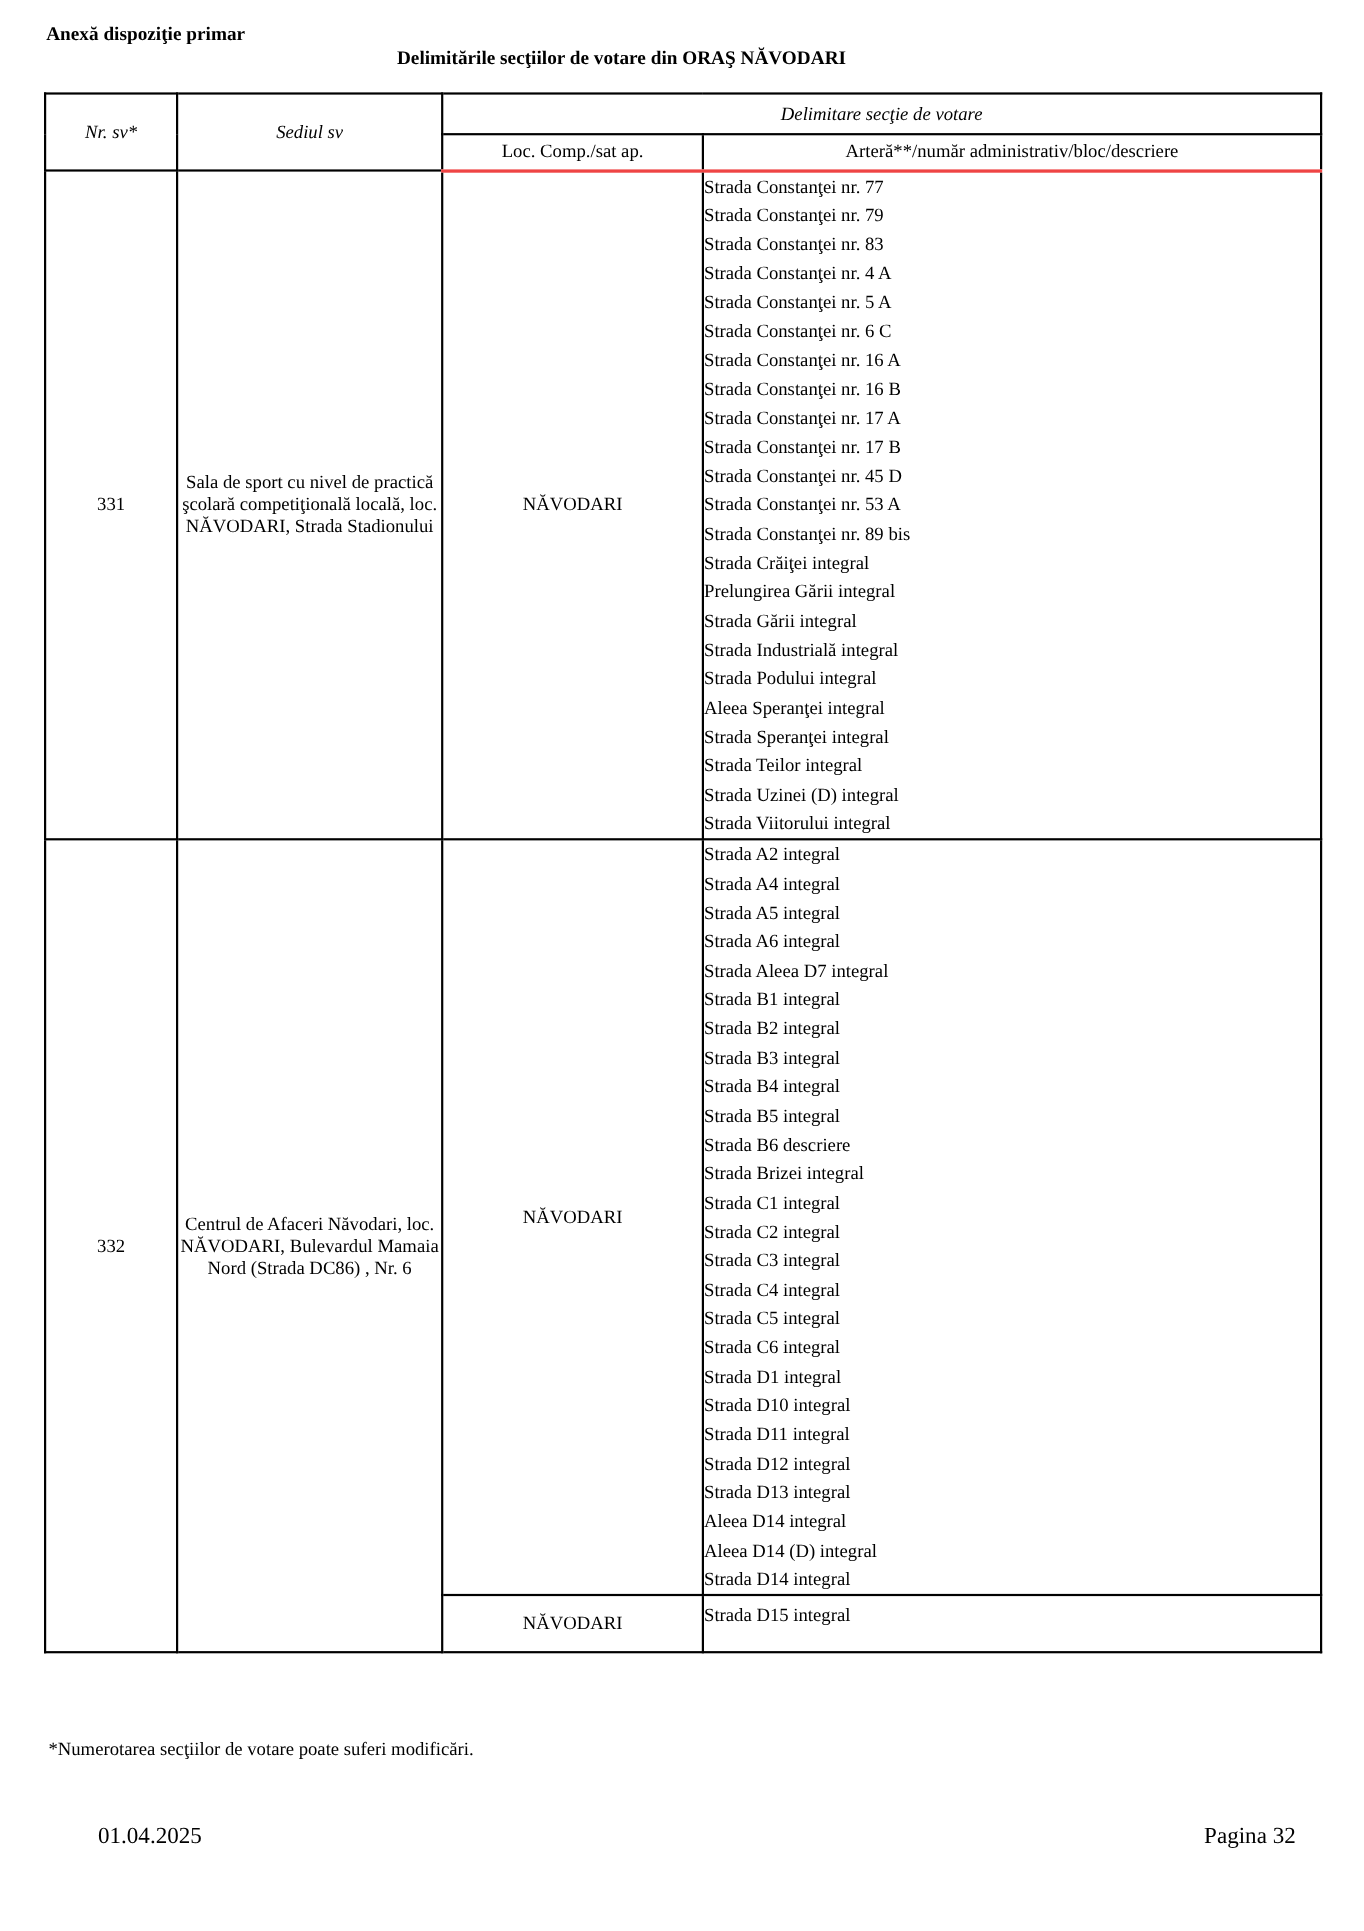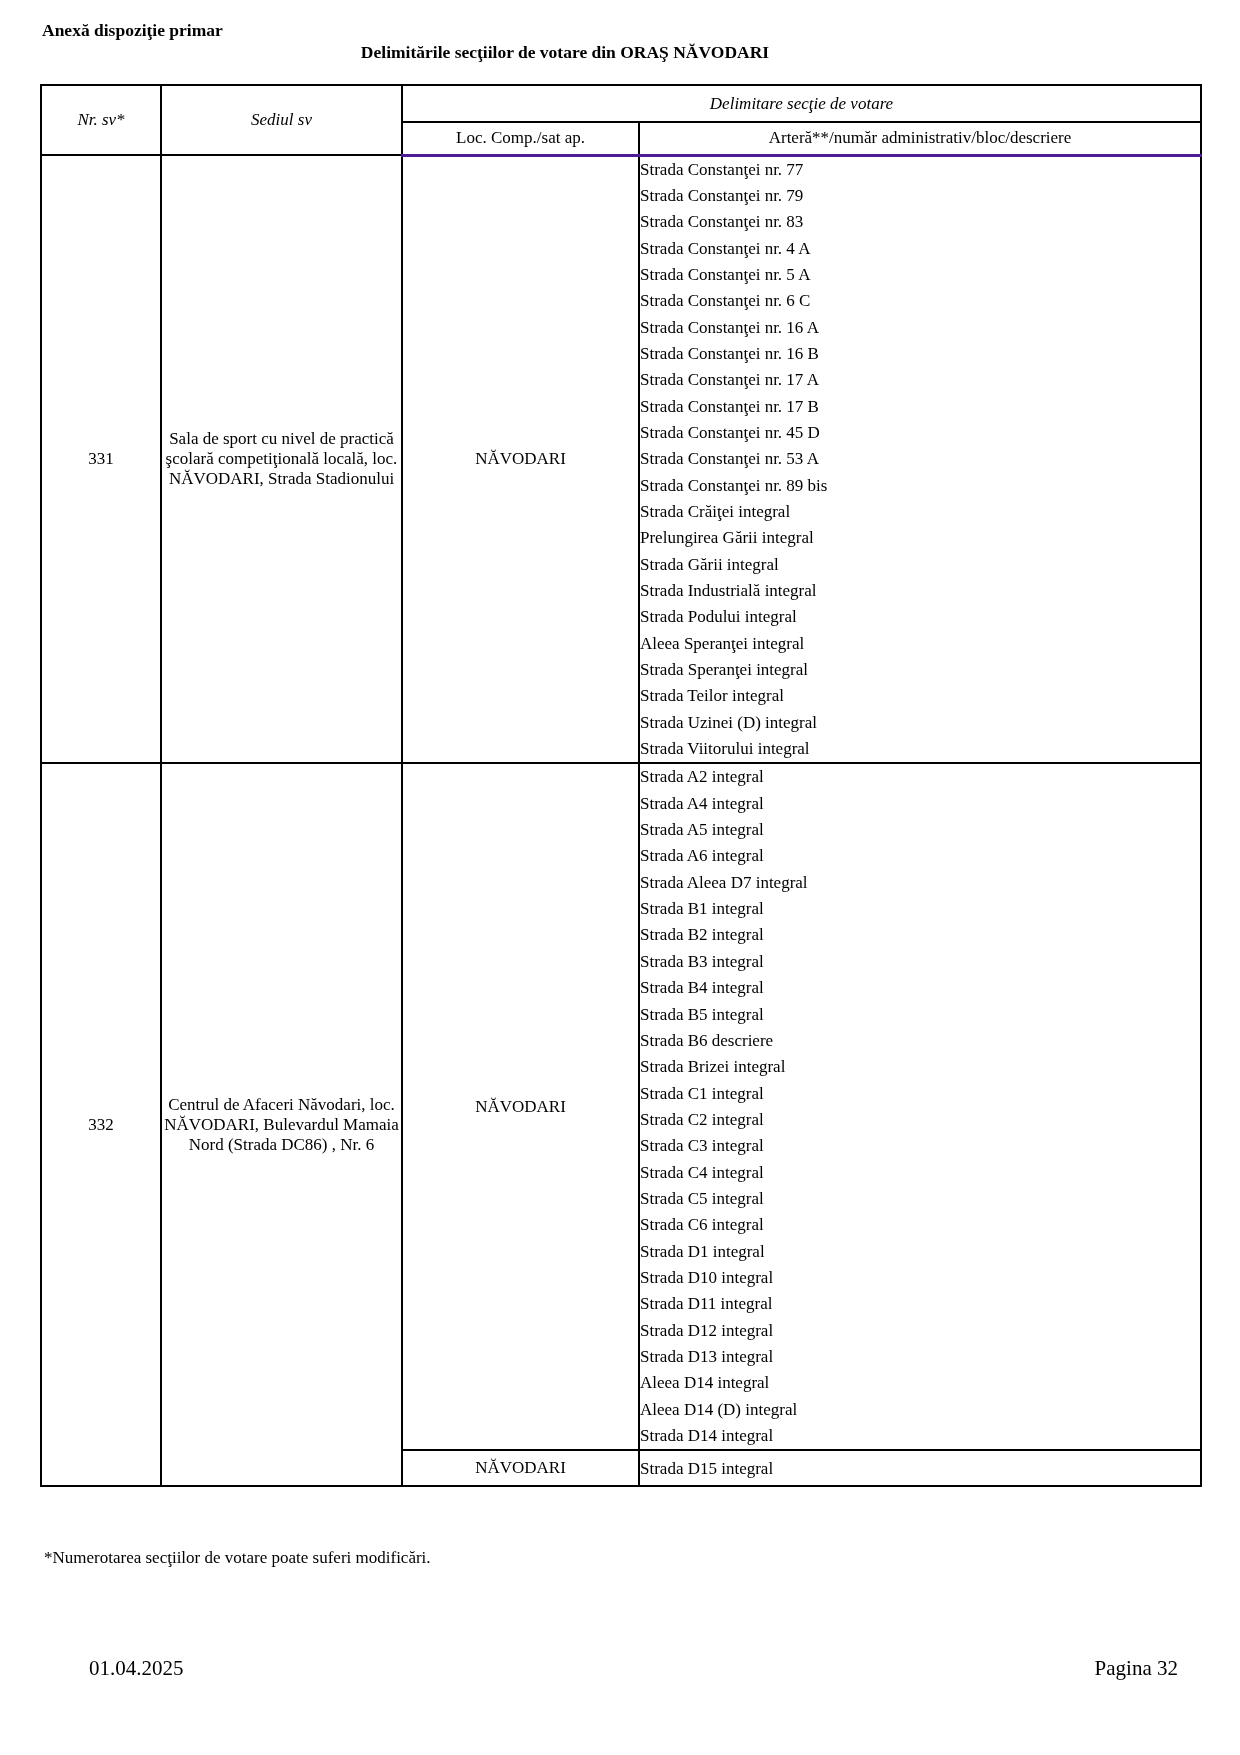--- a/index.html
+++ b/index.html
@@ -44,21 +44,21 @@
   }
   table.sv-table th,
   table.sv-table td {
     border: 2px solid #000000;
     font-size: 17px;
     font-weight: normal;
     padding: 0;
   }
   thead tr.hrow1 { height: 37px; font-style: italic; }
   thead tr.hrow2 { height: 33px; }
-  thead tr.hrow2 th { border-bottom: 3px solid #4c1d95; text-align: center; }
+  thead tr.hrow2 th { border-bottom: 3px solid #ef4444; text-align: center; }
   thead th { text-align: center; vertical-align: middle; }
   td.c-nr {
     text-align: center;
     vertical-align: middle;
   }
   td.c-sediu {
     text-align: center;
     vertical-align: middle;
     line-height: 20px;
     padding: 0 18px;
@@ -69,25 +69,25 @@
   }
   td.c-streets {
     vertical-align: middle;
     padding: 12px 6px 12px 11px;
   }
   .street {
     line-height: 26.35px;
     white-space: nowrap;
   }
   tr.subrow td { height: 31px; }
-  tr.subrow td.c-streets { padding-top: 2px; padding-bottom: 1px; }
+  tr.subrow td.c-streets { padding-top: 2px; padding-bottom: 17px; }
   .footnotes {
     position: absolute;
     left: 44px;
-    top: 1504px;
+    top: 1536px;
     font-size: 17px;
     line-height: 21.5px;
     white-space: pre-wrap;
   }
   .footer {
     position: absolute;
     left: 46px;
     right: 46px;
     top: 1656px;
     display: flex;

